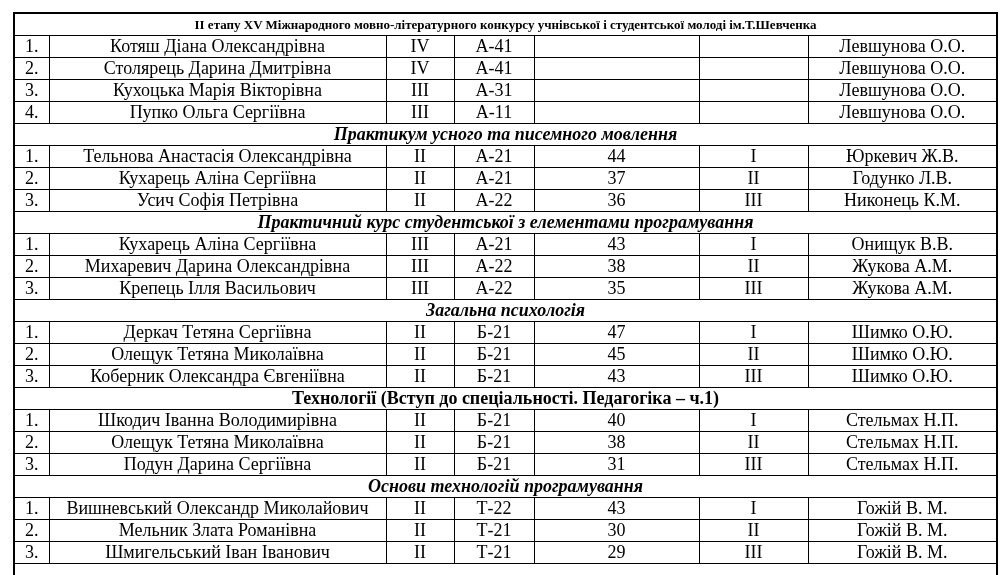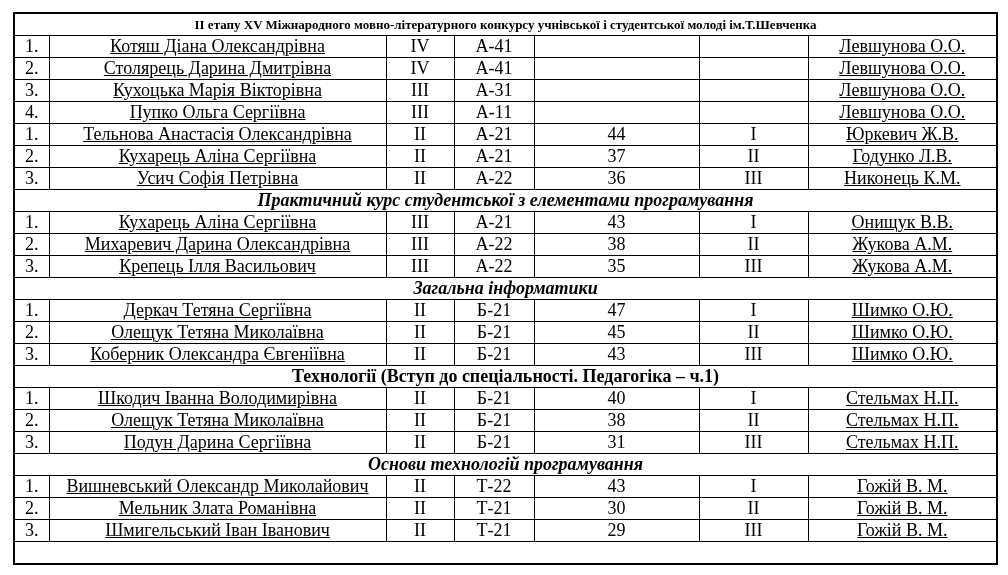--- a/index.html
+++ b/index.html
@@ -36,21 +36,20 @@
     overflow: hidden;
   }
   td.title-cell {
     font-weight: bold;
     font-size: 13px;
     text-align: center;
   }
   td.cell-name, td.cell-teacher {
     text-align: left;
     padding-left: 8px;
-    text-decoration: underline;
   }
   td.section-cell {
     font-weight: bold;
     font-style: italic;
     text-align: center;
   }
   td.section-cell.upright {
     font-style: normal;
   }
   td.partial-cell {
@@ -105,20 +104,23 @@
       <tr>
     <td class="cell-num">4.</td>
     <td class="cell-name">Пупко Ольга Сергіївна</td>
     <td class="cell-course">ІІІ</td>
     <td class="cell-group">А-11</td>
     <td class="cell-score"></td>
     <td class="cell-place"></td>
     <td class="cell-teacher">Левшунова О.О.</td>
   </tr>
       <tr>
+    <td class="section-cell" colspan="7">Практикум усного та писемного мовлення</td>
+  </tr>
+      <tr>
     <td class="cell-num">1.</td>
     <td class="cell-name">Тельнова Анастасія Олександрівна</td>
     <td class="cell-course">ІІ</td>
     <td class="cell-group">А-21</td>
     <td class="cell-score">44</td>
     <td class="cell-place">І</td>
     <td class="cell-teacher">Юркевич Ж.В.</td>
   </tr>
       <tr>
     <td class="cell-num">2.</td>
@@ -162,21 +164,21 @@
       <tr>
     <td class="cell-num">3.</td>
     <td class="cell-name">Крепець Ілля Васильович</td>
     <td class="cell-course">ІІІ</td>
     <td class="cell-group">А-22</td>
     <td class="cell-score">35</td>
     <td class="cell-place">ІІІ</td>
     <td class="cell-teacher">Жукова А.М.</td>
   </tr>
       <tr>
-    <td class="section-cell" colspan="7">Загальна інформатики</td>
+    <td class="section-cell" colspan="7">Загальна психологія</td>
   </tr>
       <tr>
     <td class="cell-num">1.</td>
     <td class="cell-name">Деркач Тетяна Сергіївна</td>
     <td class="cell-course">ІІ</td>
     <td class="cell-group">Б-21</td>
     <td class="cell-score">47</td>
     <td class="cell-place">І</td>
     <td class="cell-teacher">Шимко О.Ю.</td>
   </tr>

